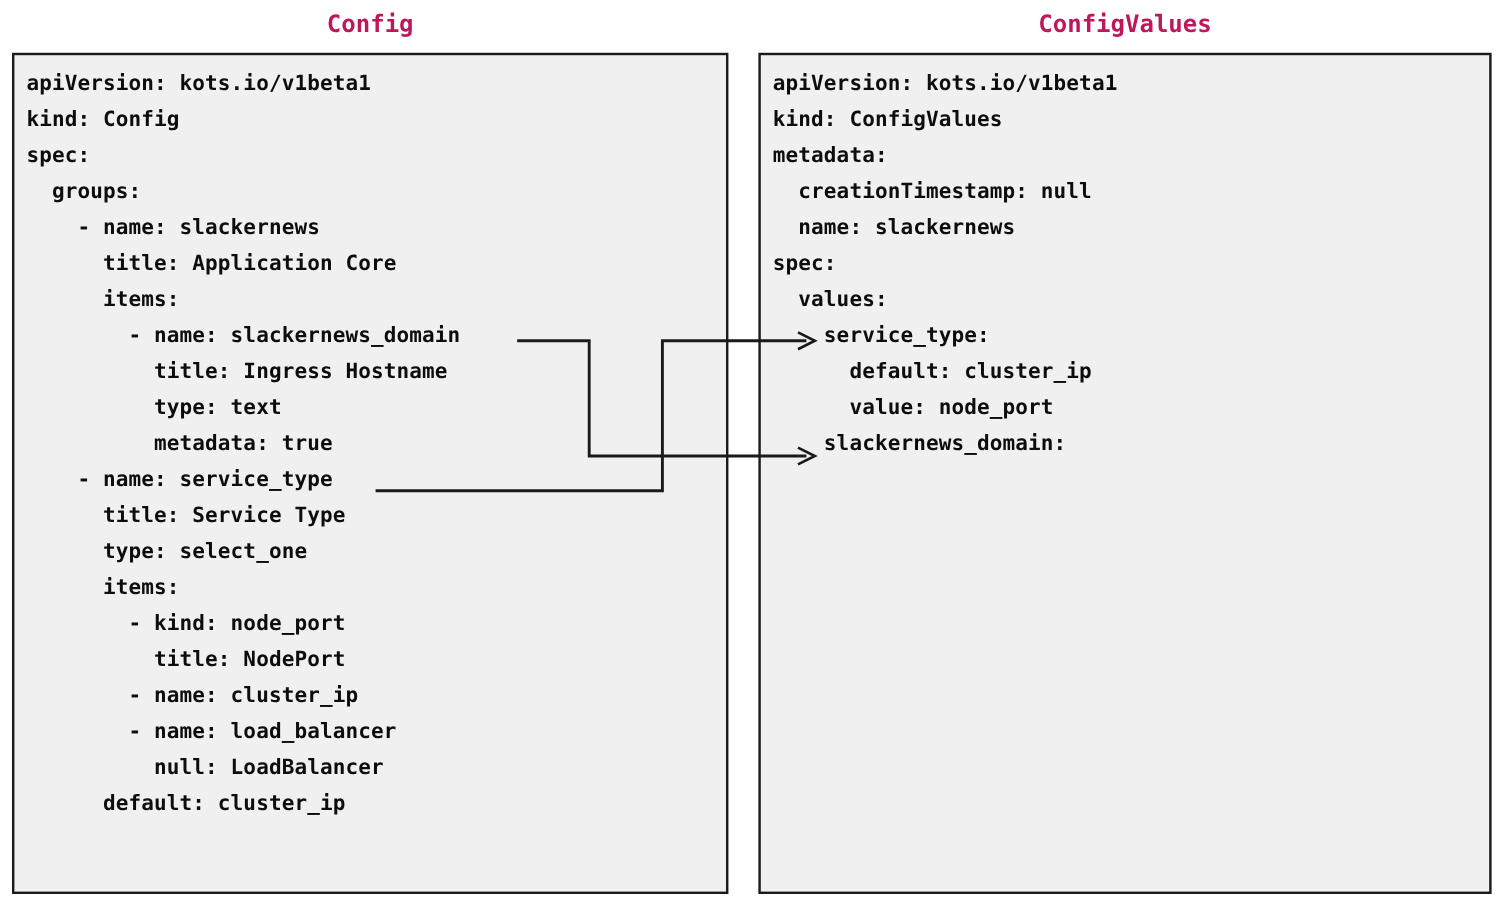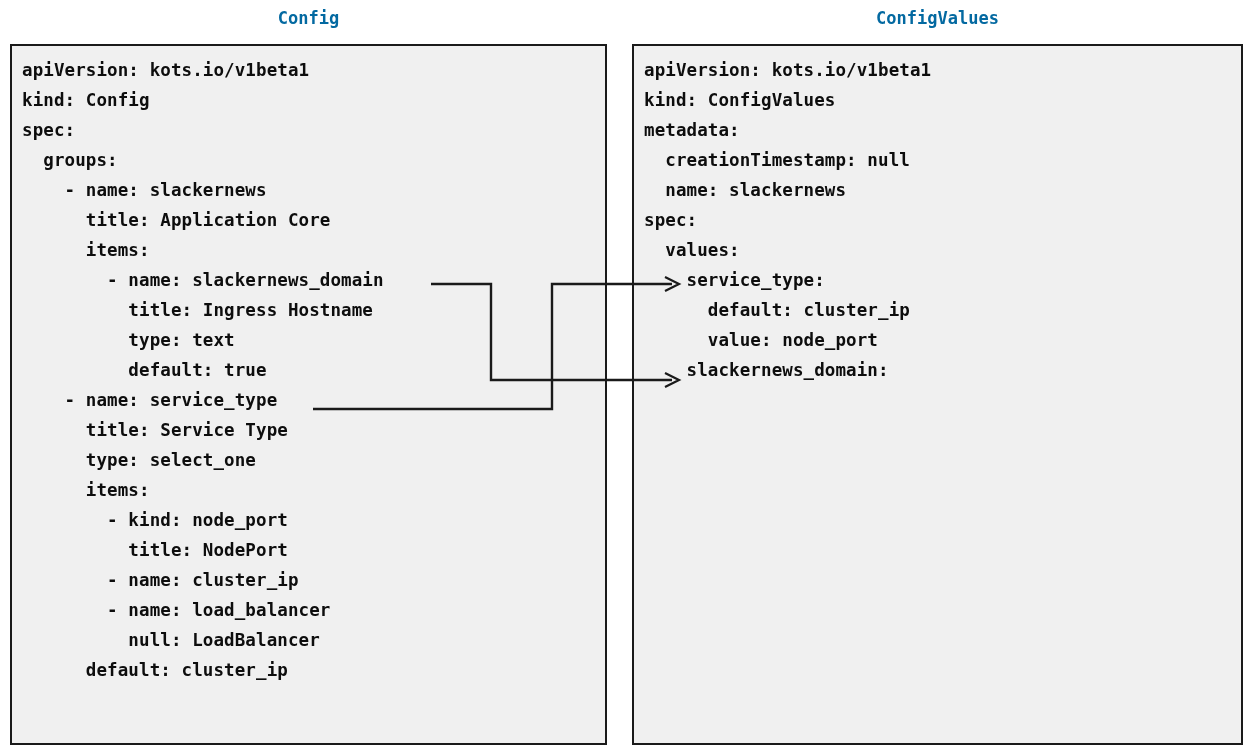--- a/index.html
+++ b/index.html
@@ -14,23 +14,23 @@
     height: 756px;
     background: #ffffff;
     overflow: hidden;
     font-family: "DejaVu Sans Mono", "Liberation Mono", monospace;
   }
 
   .panel-title {
     position: absolute;
     top: 8px;
     font-family: "DejaVu Sans Mono", "Liberation Mono", monospace;
-    font-size: 17px;
+    font-size: 20px;
     font-weight: bold;
-    color: #0369a1;
+    color: #be185d;
     text-align: center;
     letter-spacing: 0px;
     white-space: nowrap;
   }
   #title-config  { left: 10px;  width: 597px; }
   #title-values  { left: 632px; width: 611px; }
 
   .yaml-panel {
     position: absolute;
     box-sizing: border-box;
@@ -105,21 +105,21 @@
         <div class="yaml-line">apiVersion: kots.io/v1beta1</div>
         <div class="yaml-line">kind: Config</div>
         <div class="yaml-line">spec:</div>
         <div class="yaml-line">  groups:</div>
         <div class="yaml-line">    - name: slackernews</div>
         <div class="yaml-line">      title: Application Core</div>
         <div class="yaml-line">      items:</div>
         <div class="yaml-line">        - name: slackernews_domain</div>
         <div class="yaml-line">          title: Ingress Hostname</div>
         <div class="yaml-line">          type: text</div>
-        <div class="yaml-line">          default: true</div>
+        <div class="yaml-line">          metadata: true</div>
         <div class="yaml-line">    - name: service_type</div>
         <div class="yaml-line">      title: Service Type</div>
         <div class="yaml-line">      type: select_one</div>
         <div class="yaml-line">      items:</div>
         <div class="yaml-line">        - kind: node_port</div>
         <div class="yaml-line">          title: NodePort</div>
         <div class="yaml-line">        - name: cluster_ip</div>
         <div class="yaml-line">        - name: load_balancer</div>
         <div class="yaml-line">          null: LoadBalancer</div>
         <div class="yaml-line">      default: cluster_ip</div>

